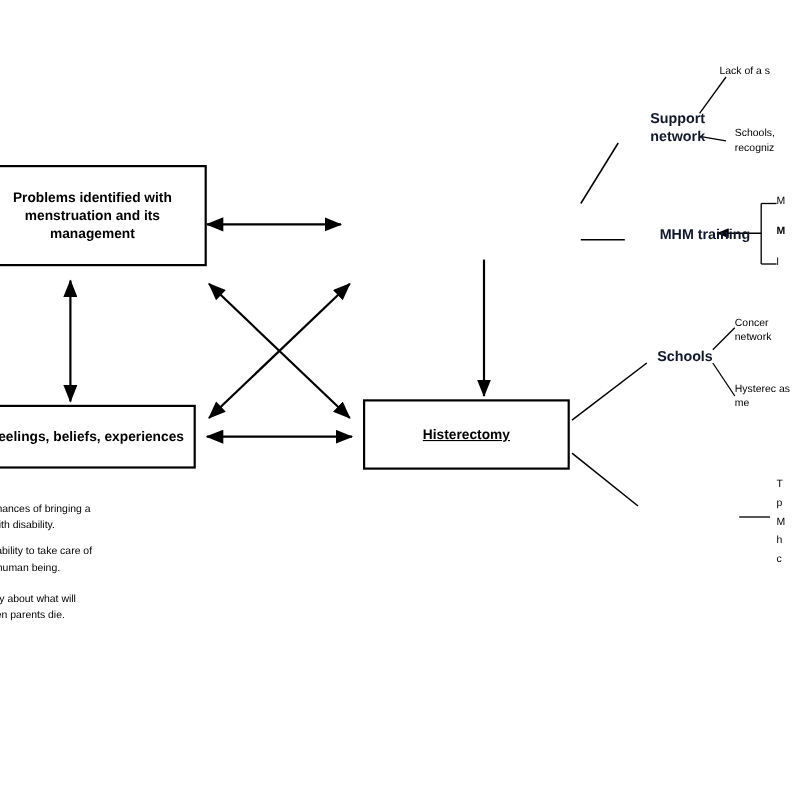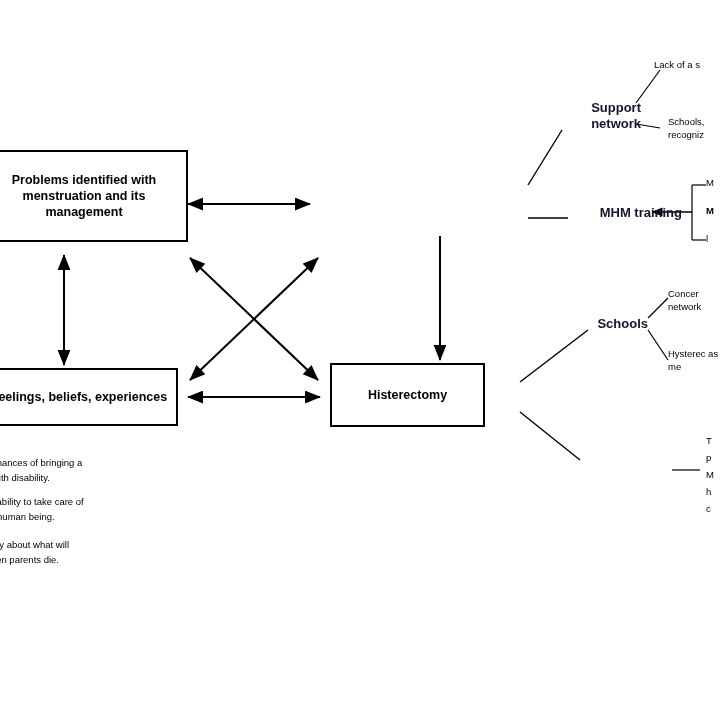--- a/index.html
+++ b/index.html
@@ -115,21 +115,21 @@
 
   <div class="node-box" style="left:-20px; top:150px; width:208px; height:92px;">
     <span>Problems identified with menstruation and its management</span>
   </div>
 
   <div class="node-box" style="left:-20px; top:368px; width:198px; height:58px;">
     <span>Feelings, beliefs, experiences</span>
   </div>
 
 
-  <div class="node-box" style="left:330px; top:363px; width:155px; height:64px;">
+  <div class="node-box" style="left:330px; top:363px; width:188px; height:64px;text-decoration:underline;">
     <span>Histerectomy</span>
   </div>
 
   <div class="label-bold" style="left:545px; top:100px; width:96px;">
     <span>Support network</span>
   </div>
 
   <div class="label-bold" style="left:566px; top:205px; width:96px;margin-left:20px;">
     <span>MHM training</span>
   </div>

